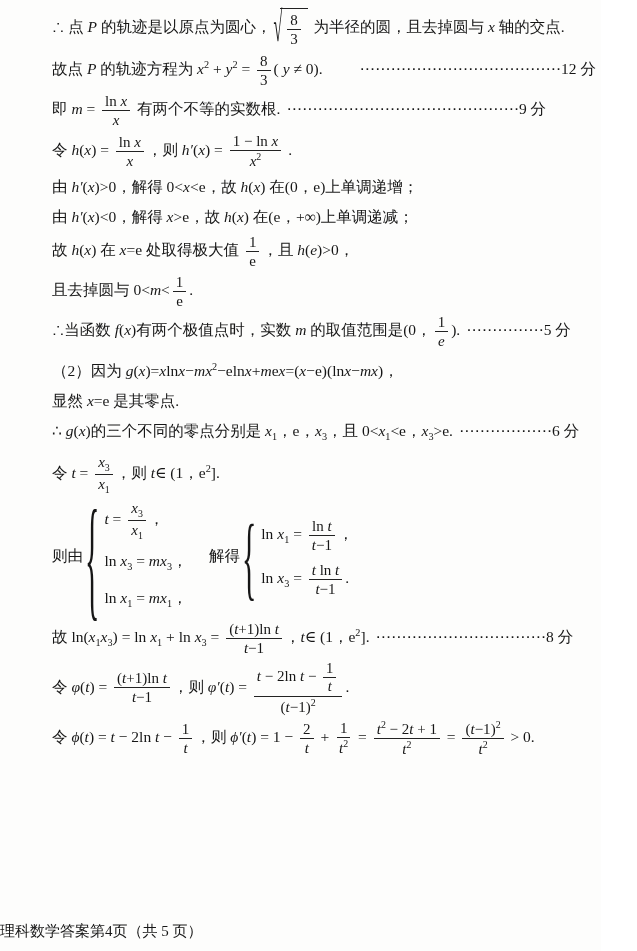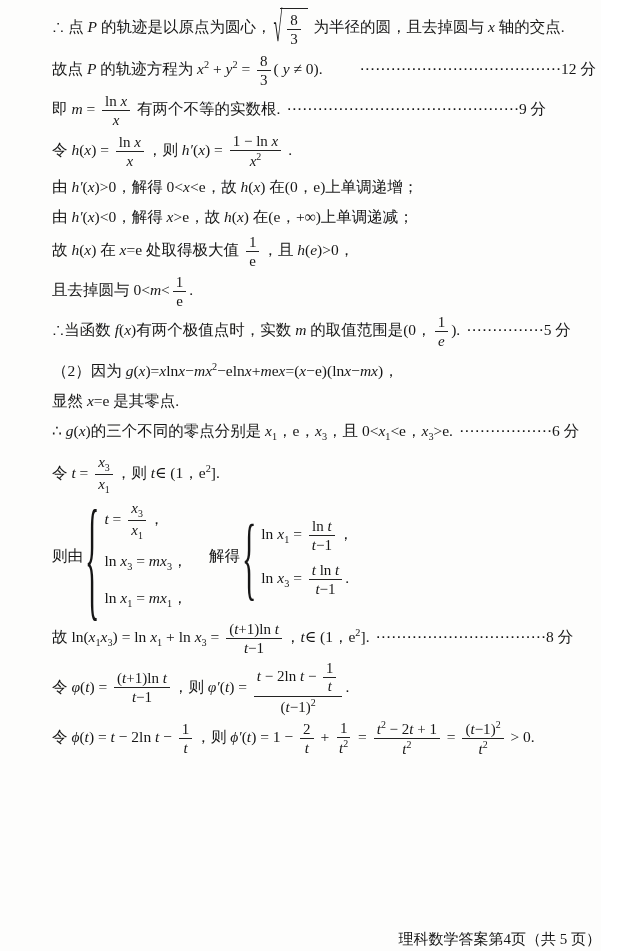--- a/index.html
+++ b/index.html
@@ -39,22 +39,22 @@
   .frac>.num{display:block;padding:0 3px;border-bottom:1px solid #222;}
   .frac>.den{display:block;padding:0 3px;}
   .sq{display:inline-flex;align-items:center;vertical-align:middle;margin:0 2px;}
   .sq>.rad{font-size:16px;line-height:1;transform-origin:center;display:inline-block;margin-right:-2px;}
   .sq>.sqc{border-top:1.4px solid #222;padding:2px 4px 0 4px;display:inline-block;}
   .sys{display:inline-flex;align-items:center;vertical-align:middle;margin:0 2px;}
   .sys>.brace{font-size:30px;line-height:1;transform-origin:center;display:inline-block;margin-right:5px;font-weight:300;}
   .sys>.rows{display:inline-flex;flex-direction:column;gap:7px;align-items:flex-start;}
   .sys .row{display:block;white-space:pre;line-height:24px;}
   .footer{
-    position:absolute;left:0;bottom:2px;width:100%;
-    text-align:right;font-size:15px;color:#161616;
+    position:absolute;left:0;bottom:10px;width:100%;
+    text-align:left;font-size:15px;color:#161616;
   }
 </style>
 </head>
 <body>
 
 <div class="page">
   <div id="content">
       <div class="line"><span class="tx">∴ 点 </span><span class="mi">P</span><span class="tx"> 的轨迹是以原点为圆心，</span><span class="sq"><span class="rad" style="transform: scaleY(2.66667);">√</span><span class="sqc"><span class="frac"><span class="num"><span class="mr">8</span></span><span class="den"><span class="mr">3</span></span></span></span></span><span class="tx"> 为半径的圆，且去掉圆与 </span><span class="mi">x</span><span class="tx"> 轴的交点.</span></div>
       <div class="line"><span class="tx">故点 </span><span class="mi">P</span><span class="tx"> 的轨迹方程为 </span><span class="mi">x</span><span class="sp">2</span><span class="mr"> + </span><span class="mi">y</span><span class="sp">2</span><span class="mr"> = </span><span class="frac"><span class="num"><span class="mr">8</span></span><span class="den"><span class="mr">3</span></span></span><span class="mr">( </span><span class="mi">y</span><span class="mr"> ≠ 0).</span><span class="tx">　　</span><span class="dots">⋯⋯⋯⋯⋯⋯⋯⋯⋯⋯⋯⋯⋯</span><span class="tx">12 分</span></div>
       <div class="line"><span class="tx">即 </span><span class="mi">m</span><span class="mr"> = </span><span class="frac"><span class="num"><span class="mr">ln </span><span class="mi">x</span></span><span class="den"><span class="mi">x</span></span></span><span class="tx"> 有两个不等的实数根.</span><span class="dots">⋯⋯⋯⋯⋯⋯⋯⋯⋯⋯⋯⋯⋯⋯⋯</span><span class="tx">9 分</span></div>

